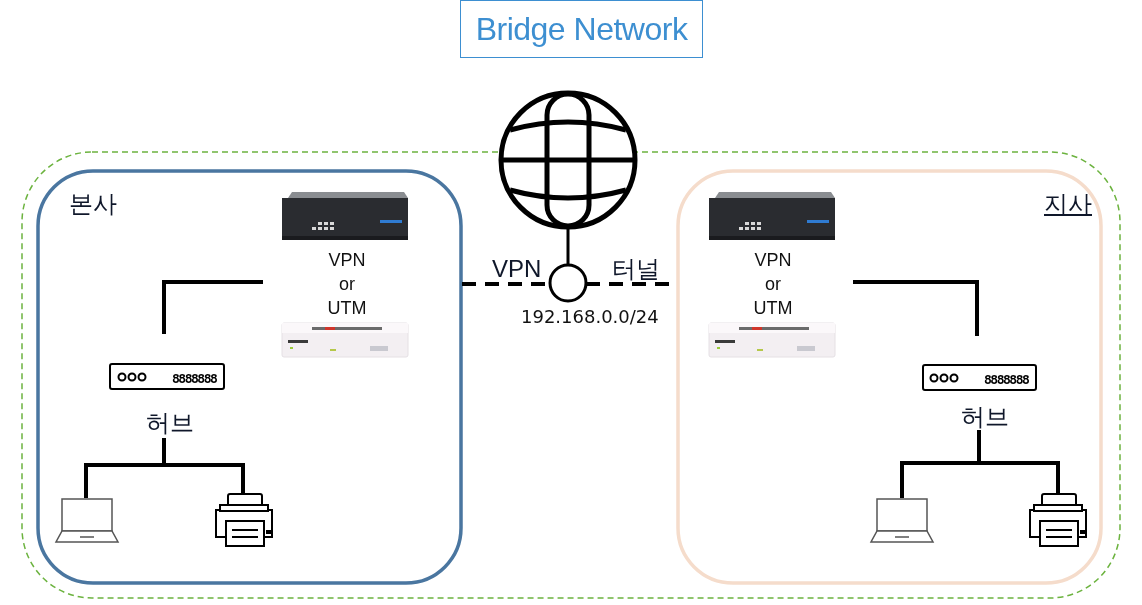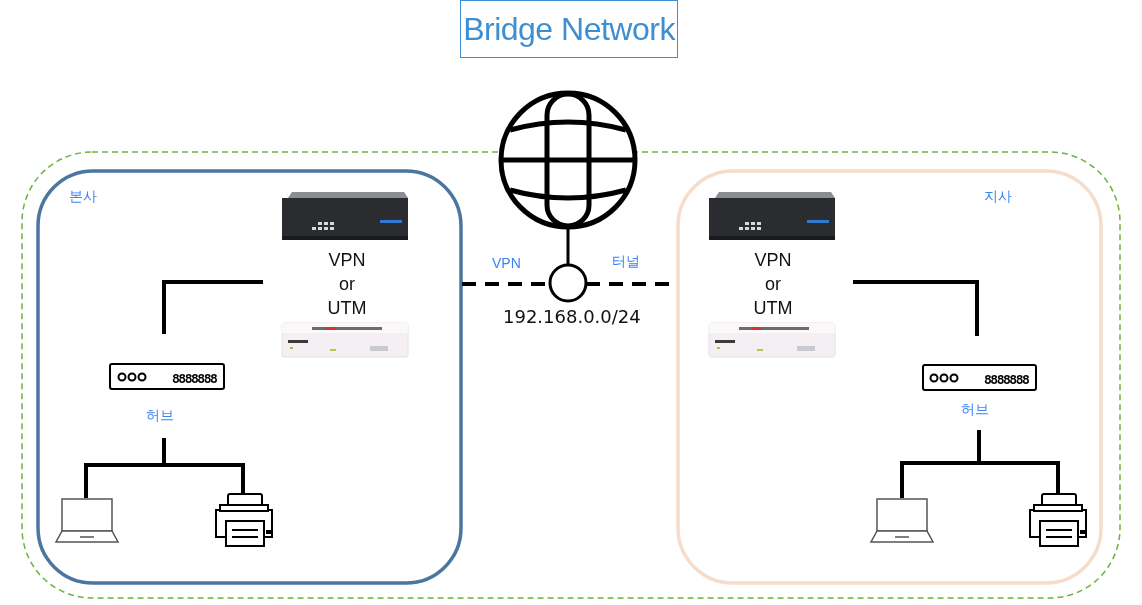--- a/index.html
+++ b/index.html
@@ -1,26 +1,26 @@
 <!DOCTYPE html>
 <html><head>
 <meta charset="utf-8">
 <style>
   html, body { margin: 0; padding: 0; background: #ffffff; }
   body { width: 1142px; height: 605px; position: relative; overflow: hidden;
          font-family: "DejaVu Sans", "Liberation Sans", sans-serif; }
   .abs { position: absolute; }
-  .title-box { left: 460px; top: 0px; width: 218px; height: 58px; border: 1.5px solid #3d8fd1;
+  .title-box { left: 460px; top: 0px; width: 243px; height: 58px; border: 1.5px solid #3d8fd1;
                box-sizing: border-box; display: flex; align-items: center; justify-content: center;
                color: #3d8fd1; font-size: 32px; font-family: "Liberation Sans", sans-serif; letter-spacing: -0.5px; }
-  .lbl { font-size: 14px; color: #3b82f6; font-family: "DejaVu Sans", sans-serif; }
+  .lbl { font-size: 24px; color: #0f172a; font-family: "DejaVu Sans", sans-serif; }
   .device-text { font-size: 18px; color: #111; text-align: center; line-height: 24px;
                  font-family: "Liberation Sans", sans-serif; width: 80px; }
   svg { position: absolute; left: 0; top: 0; }
-  .ip { font-size: 18px; font-family: "DejaVu Sans", sans-serif; color: #111; }
+  .ip { font-size: 18px; font-family: "DejaVu Sans", sans-serif; color: #111; margin-left: 18px; }
 </style>
 </head>
 <body>
 
 <div class="abs title-box">Bridge Network</div>
 
 <svg width="1142" height="605">
 
   <rect x="22" y="152" width="1098" height="446" rx="70" ry="70" fill="none" stroke="#6cb33f" stroke-width="1.5" stroke-dasharray="6,4"></rect>
 
@@ -155,21 +155,21 @@
 </svg>
 
 <div class="abs lbl" style="left:69px; top:188px;">본사</div>
 <div class="abs device-text" style="left:307px; top:248px;">
   <div>VPN</div>
   <div>or</div>
   <div>UTM</div>
 </div>
 <div class="abs lbl" style="left:146px; top:407px;">허브</div>
 
-<div class="abs lbl" style="left:984px; top:188px;">지사</div>
+<div class="abs lbl" style="left:1044px; top:188px;text-decoration:underline;">지사</div>
 <div class="abs device-text" style="left:733px; top:248px;">
   <div>VPN</div>
   <div>or</div>
   <div>UTM</div>
 </div>
 <div class="abs lbl" style="left:961px; top:401px;">허브</div>
 
 <div class="abs lbl" style="left:492px; top:255px; font-family:'Liberation Sans', sans-serif;">VPN</div>
 <div class="abs lbl" style="left:612px; top:253px;">터널</div>
 <div class="abs ip" style="left:503px; top:306px;">192.168.0.0/24</div>

